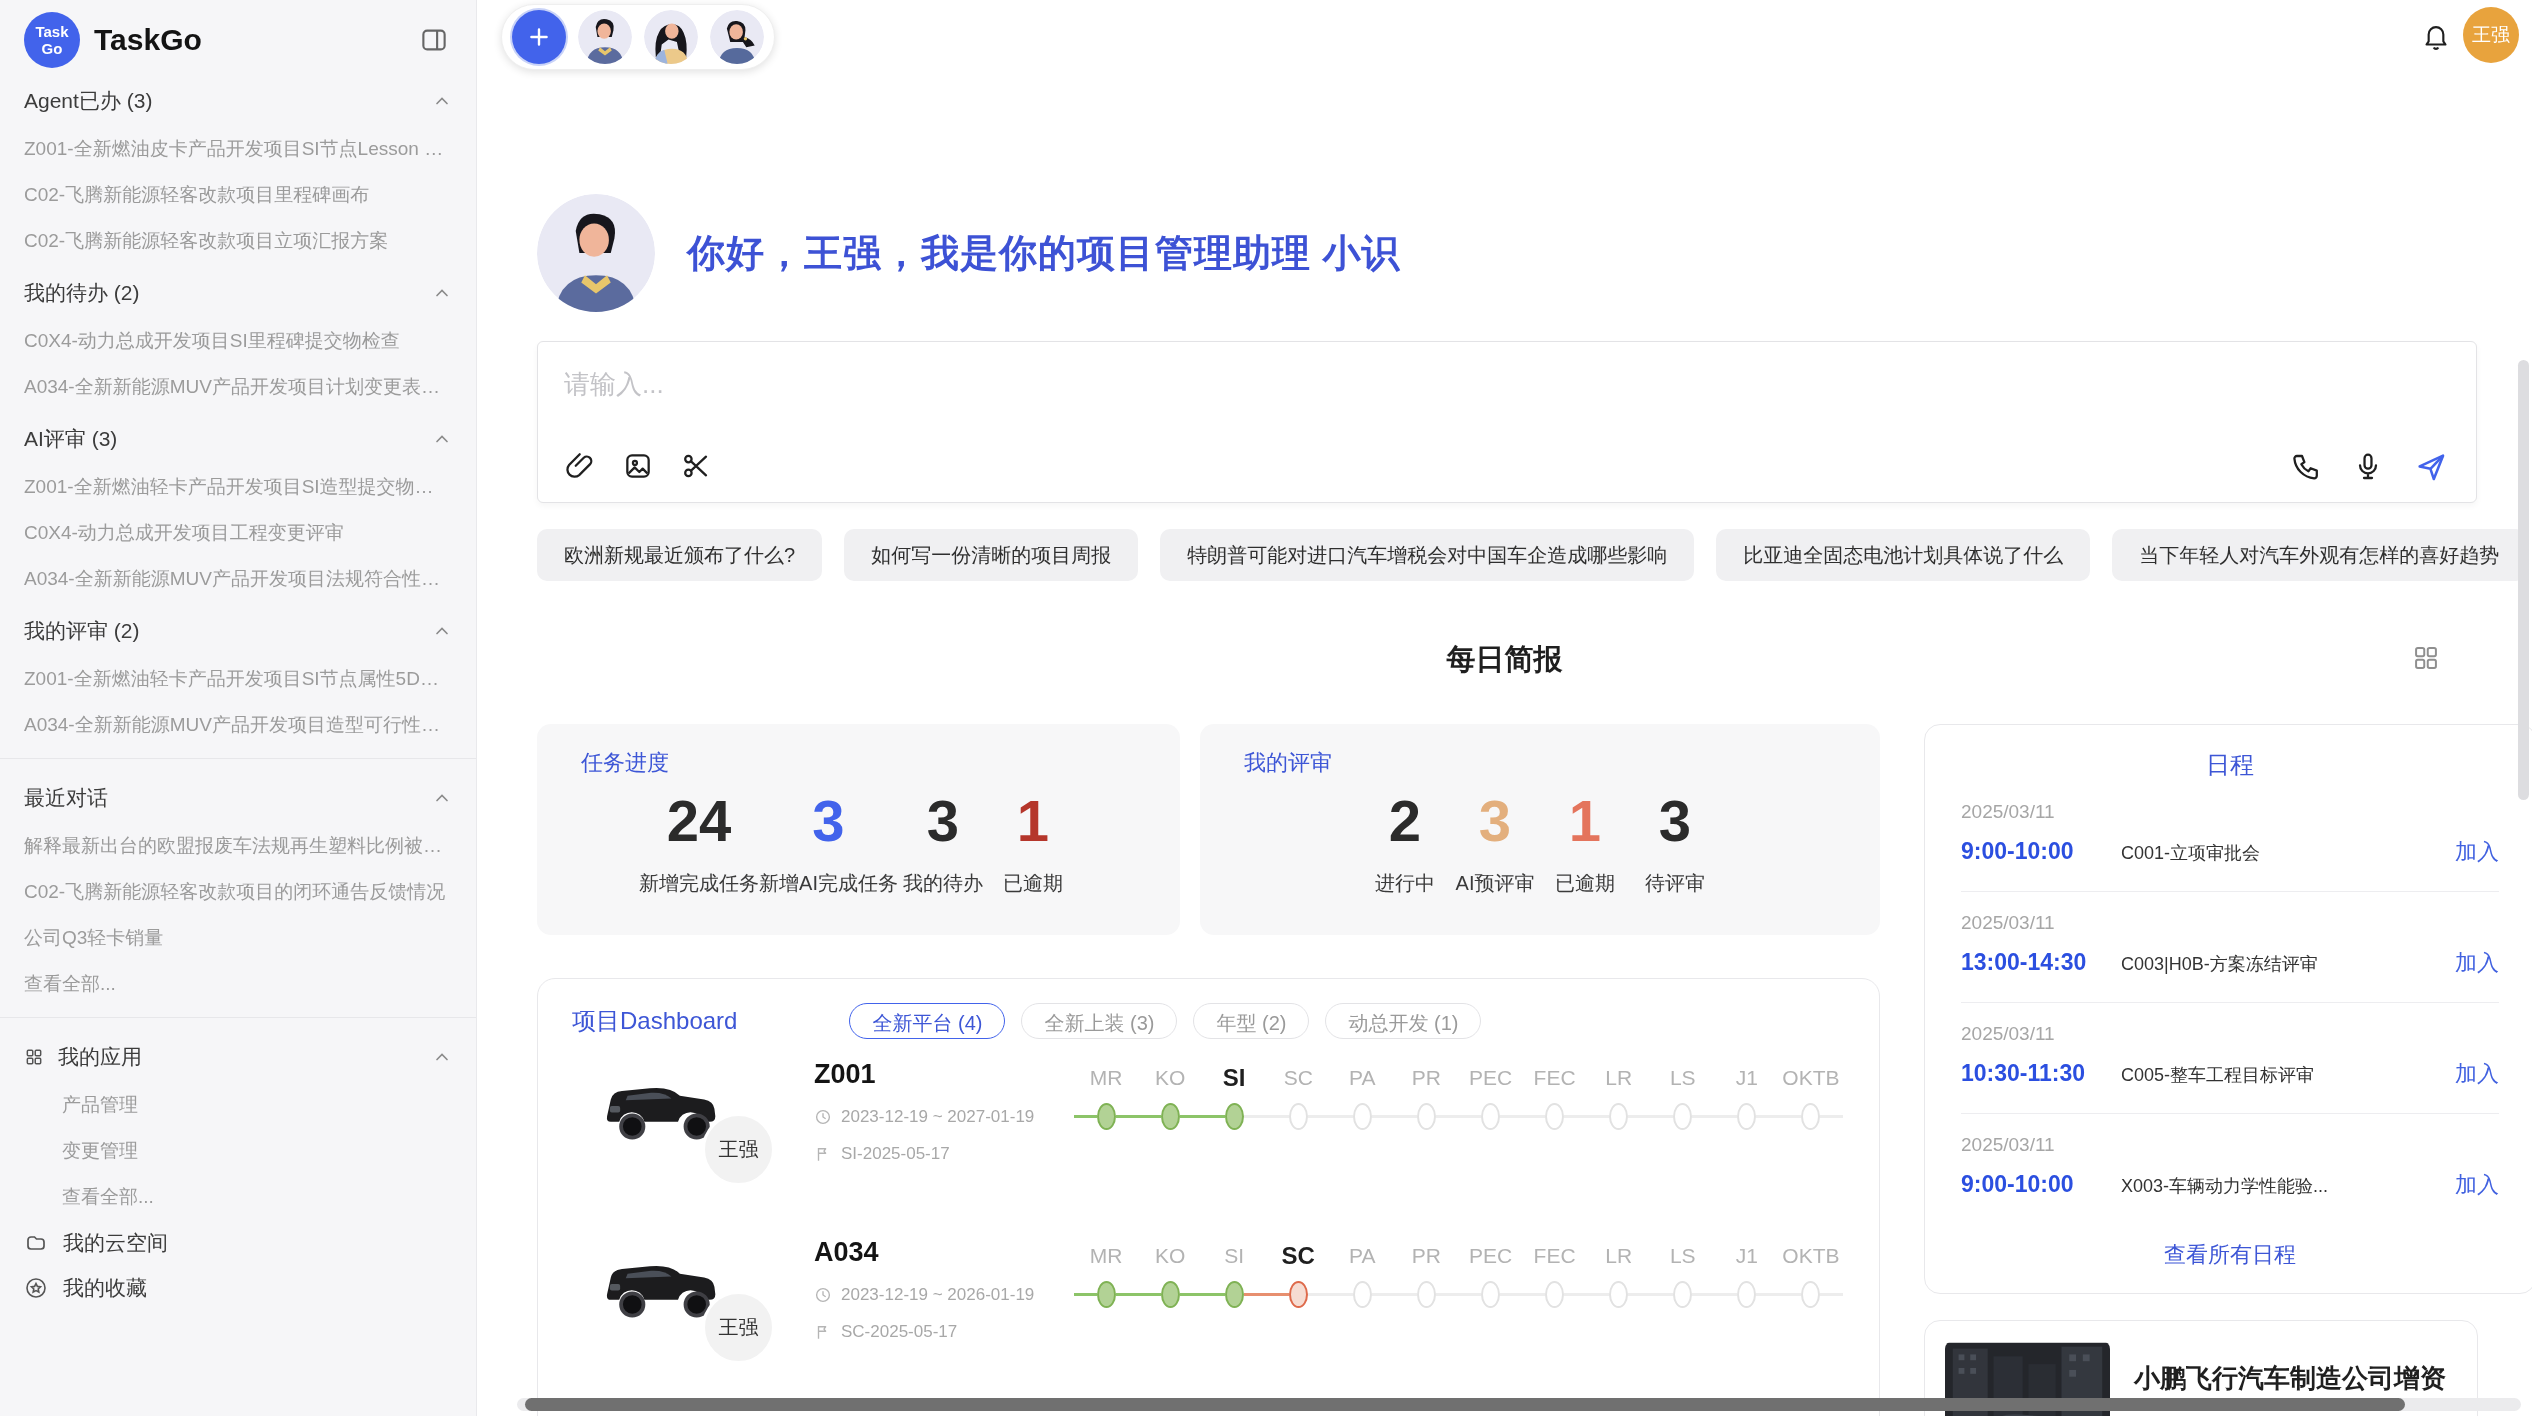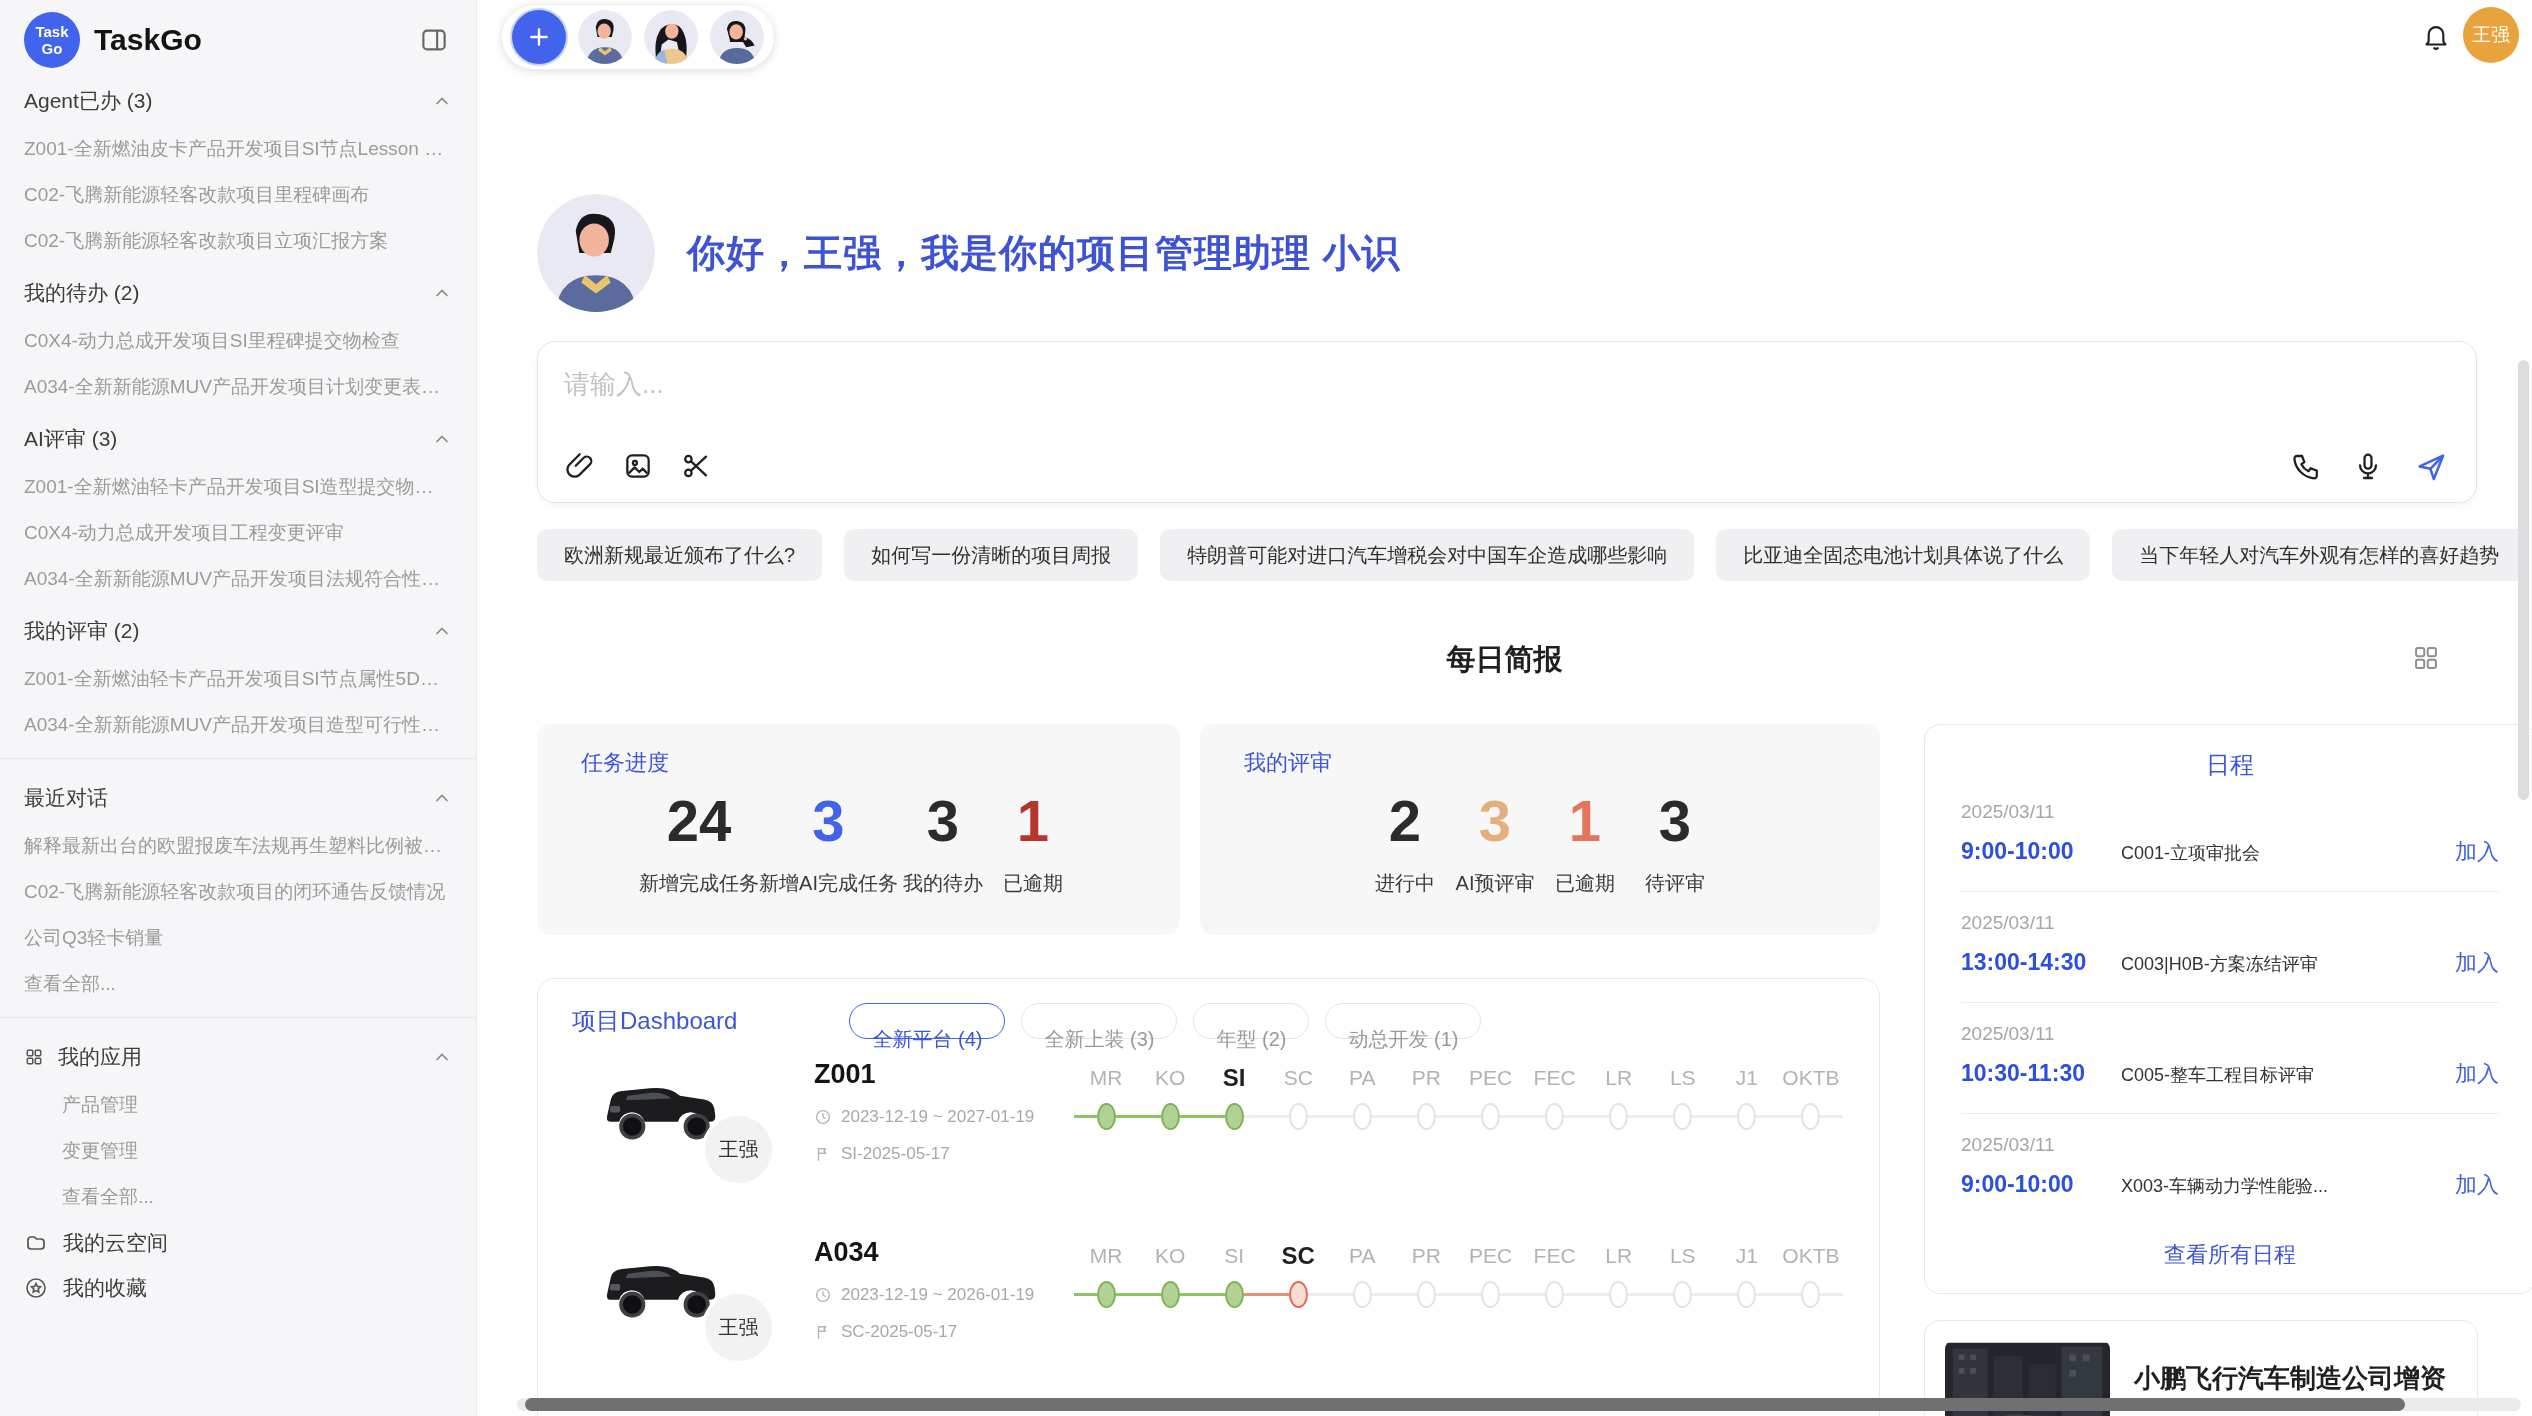--- a/index.html
+++ b/index.html
@@ -22,21 +22,21 @@
 .top-pill{position:absolute;left:501px;top:4px;height:66px;background:#fff;border:1px solid #efefef;border-radius:36px;box-shadow:0 2px 8px rgba(0,0,0,.12);display:flex;align-items:center;gap:12px;padding:0 10px}
 .pill-plus{width:54px;height:54px;border-radius:50%;background:#4263EB;display:flex;align-items:center;justify-content:center;cursor:pointer;box-shadow:0 0 0 2px #c9d3f8}
 .pill-ava{width:54px;height:54px;border-radius:50%;overflow:hidden;cursor:pointer}
 .bell{position:absolute;left:2420px;top:20px;width:32px;height:32px;cursor:pointer}
 .user-ava{position:absolute;left:2463px;top:7px;width:56px;height:56px;border-radius:50%;background:#E8A33D;color:#fff;font-size:19px;display:flex;align-items:center;justify-content:center;cursor:pointer}
 
 .greet{position:absolute;left:537px;top:194px;display:flex;align-items:center;gap:32px}
 .greet-ava{width:118px;height:118px;border-radius:50%;overflow:hidden;flex:none}
 .greet-text{font-size:38px;font-weight:700;color:#3D52D5;letter-spacing:1px}
 
-.composer{position:absolute;left:537px;top:341px;width:1940px;height:162px;background:#fff;border:1.5px solid #e3e3e6;border-radius:18px;box-shadow:0 3px 6px rgba(0,0,0,.04)}
+.composer{position:absolute;left:537px;top:341px;width:1940px;height:162px;background:#fff;border:1.5px solid #e3e3e6;border-radius:6px;box-shadow:0 3px 6px rgba(0,0,0,.04)}
 .composer input{position:absolute;left:26px;top:22px;width:1200px;height:40px;border:none;outline:none;font-size:26px;font-family:inherit;color:#333;background:transparent}
 .composer input::placeholder{color:#c3c3c7}
 .c-icons-l{position:absolute;left:26px;bottom:20px;display:flex;gap:26px;align-items:center}
 .c-icons-r{position:absolute;right:30px;bottom:20px;display:flex;gap:30px;align-items:center}
 .c-ic{width:32px;height:32px;cursor:pointer}
 
 .chips{position:absolute;left:537px;top:529px;width:1945px;display:flex;gap:22px}
 .chip{background:#f0f0f2;border-radius:10px;height:52px;line-height:52px;padding:0 27px;font-size:20px;color:#2f2f2f;white-space:nowrap;cursor:pointer}
 
 .brief-title{position:absolute;left:477px;top:640px;width:2055px;text-align:center;font-size:29px;font-weight:700;color:#1f1f1f}
@@ -58,21 +58,21 @@
 .ev-time{font-size:23px;font-weight:700;color:#2B4FE0;width:160px;flex:none}
 .ev-title{flex:1;font-size:18px;color:#333;white-space:nowrap;overflow:hidden;text-overflow:ellipsis}
 .ev-join{font-size:22px;color:#4161E0;margin-left:16px;cursor:pointer}
 .ev-div{height:1px;background:#ededf0;margin:0 36px}
 .sched-all{text-align:center;font-size:22px;color:#3D56D6;margin-top:16px;cursor:pointer}
 
 .dash{position:absolute;left:537px;top:978px;width:1343px;height:620px;background:#fff;border:1px solid #e8e8eb;border-radius:18px;overflow:hidden}
 .dash-head{display:flex;align-items:center;padding:24px 34px 0}
 .dash-title{font-size:24px;color:#3D56D6}
 .tabs{display:flex;gap:16px;margin-left:112px}
-.tab{height:36px;line-height:38px;border-radius:20px;padding:16px 22px;font-size:20px;border:1.5px solid #e3e3e6;color:#9a9a9a;background:#fff;cursor:pointer;white-space:nowrap}
+.tab{height:36px;line-height:38px;border-radius:20px;padding:0 22px;font-size:20px;border:1.5px solid #e3e3e6;color:#9a9a9a;background:#fff;cursor:pointer;white-space:nowrap}
 .tab.active{border-color:#4263EB;color:#3D56D6}
 .proj{display:flex;align-items:flex-start;padding:16px 36px 28px 56px}
 .car-wrap{position:relative;width:220px;height:134px;flex:none}
 .badge{position:absolute;left:108px;top:58px;width:73px;height:73px;border-radius:50%;background:#f2f2f2;border:3px solid #fff;display:flex;align-items:center;justify-content:center;font-size:20px;color:#333}
 .proj-info{width:260px;flex:none;padding-top:4px}
 .proj-name{font-size:27px;font-weight:700;color:#141414}
 .meta{display:flex;align-items:center;gap:9px;font-size:17px;color:#a8a8a8;margin-top:17px;white-space:nowrap}
 .ms-wrap{flex:1;display:flex;padding-top:8px}
 .ms{flex:1;text-align:center}
 .ms-label{font-size:21px;color:#b3b3b3;height:30px;line-height:30px}

